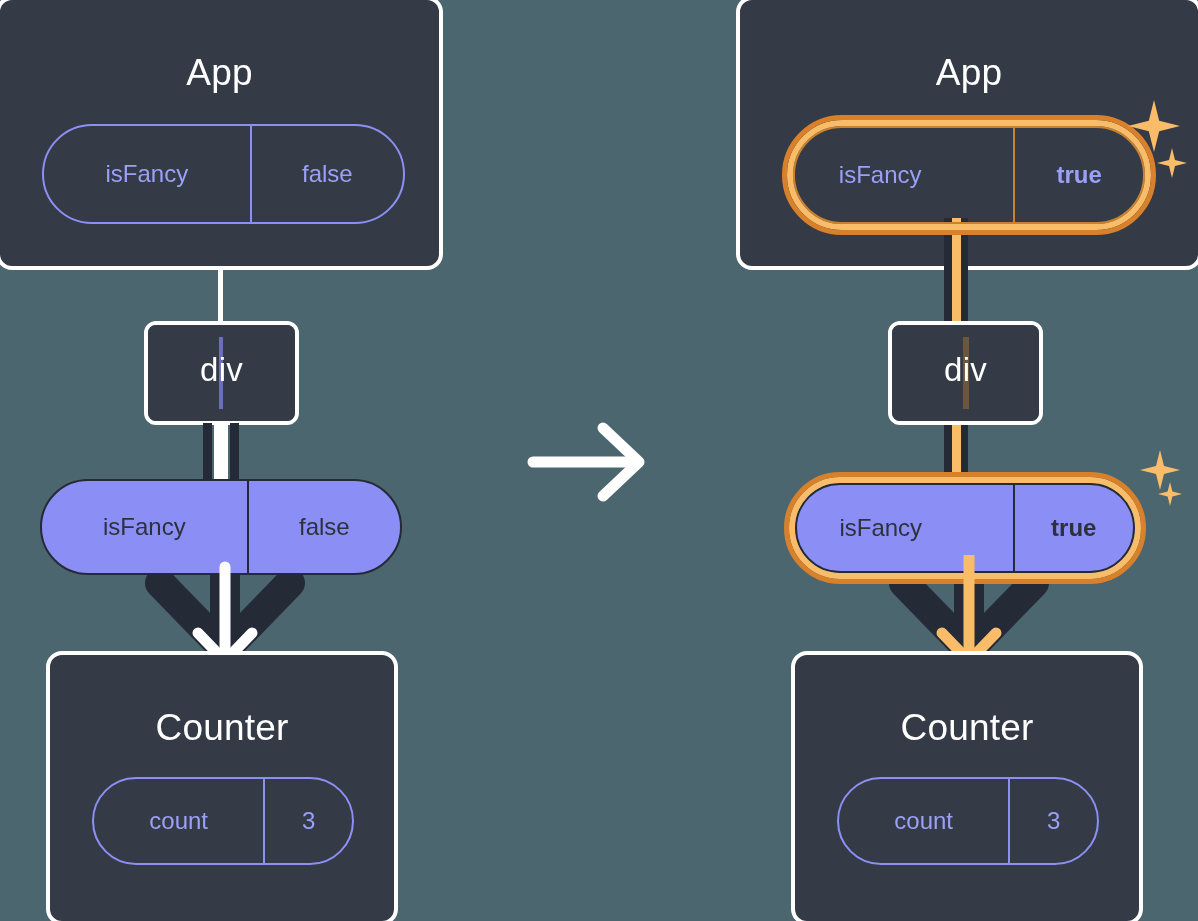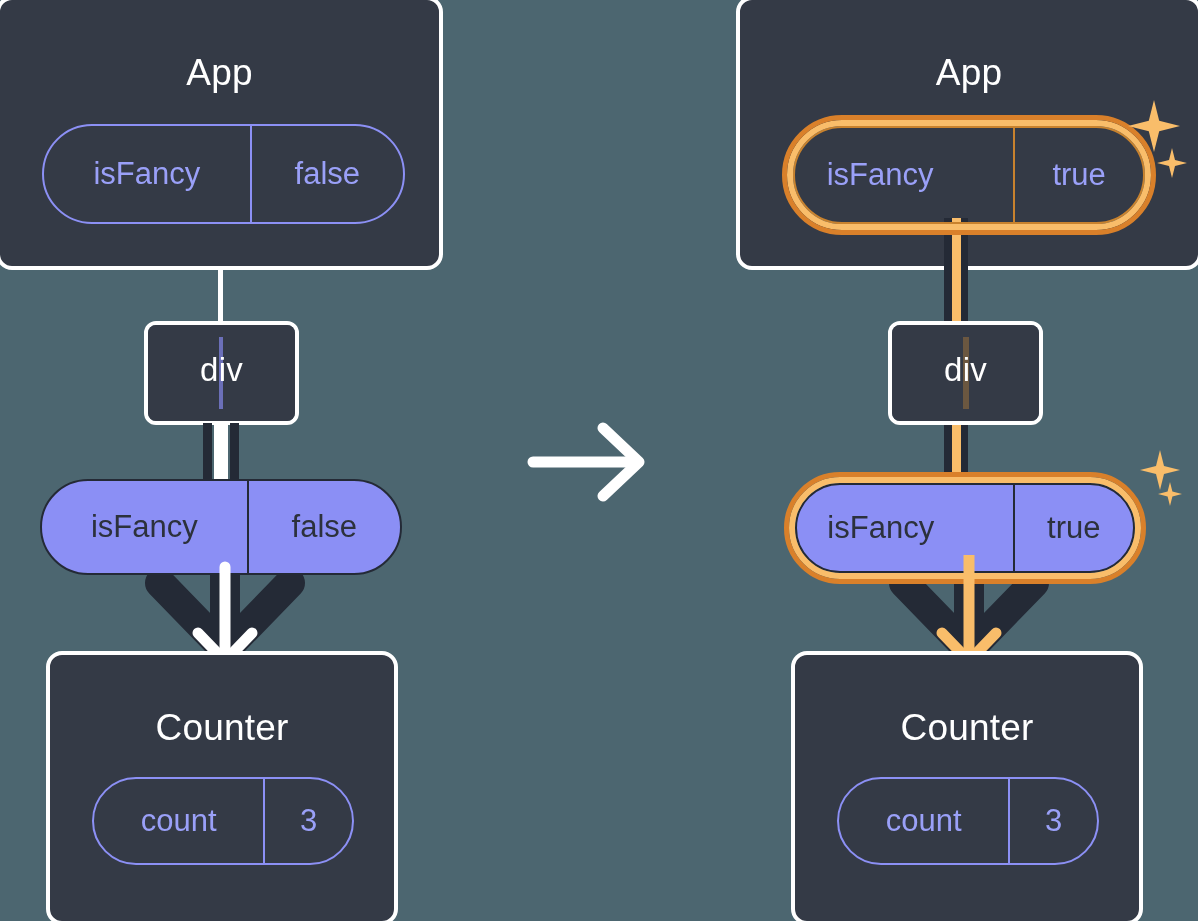--- a/index.html
+++ b/index.html
@@ -43,21 +43,21 @@
     display: flex;
     align-items: stretch;
     box-sizing: border-box;
     border-radius: 999px;
   }
   .pill-key, .pill-val {
     display: flex;
     align-items: center;
     justify-content: center;
     box-sizing: border-box;
-    font-size: 31px;
+    font-size: 24px;
     white-space: nowrap;
   }
 
   
   .pill.outline {
     border: 2px solid #8c90f5;
     background: transparent;
   }
   .pill.outline .pill-key,
   .pill.outline .pill-val { color: #9aa0f8; }
@@ -65,21 +65,21 @@
 
   
   .pill.filled {
     background: #8b8ff5;
     border: 2px solid #242a36;
   }
   .pill.filled .pill-key,
   .pill.filled .pill-val { color: #2c313c; }
   .pill.filled .pill-val { border-left: 2px solid #242a36; }
 
-  .bold { font-weight: normal; margin-left: 48px; }
+  .bold { font-weight: bold; margin-left: 48px; }
 
   
   .ring {
     position: absolute;
     border-radius: 999px;
     box-sizing: border-box;
     border: 6px solid #f9bd6a;
     outline: 5px solid #d9802a;
     outline-offset: 0px;
     pointer-events: none;

